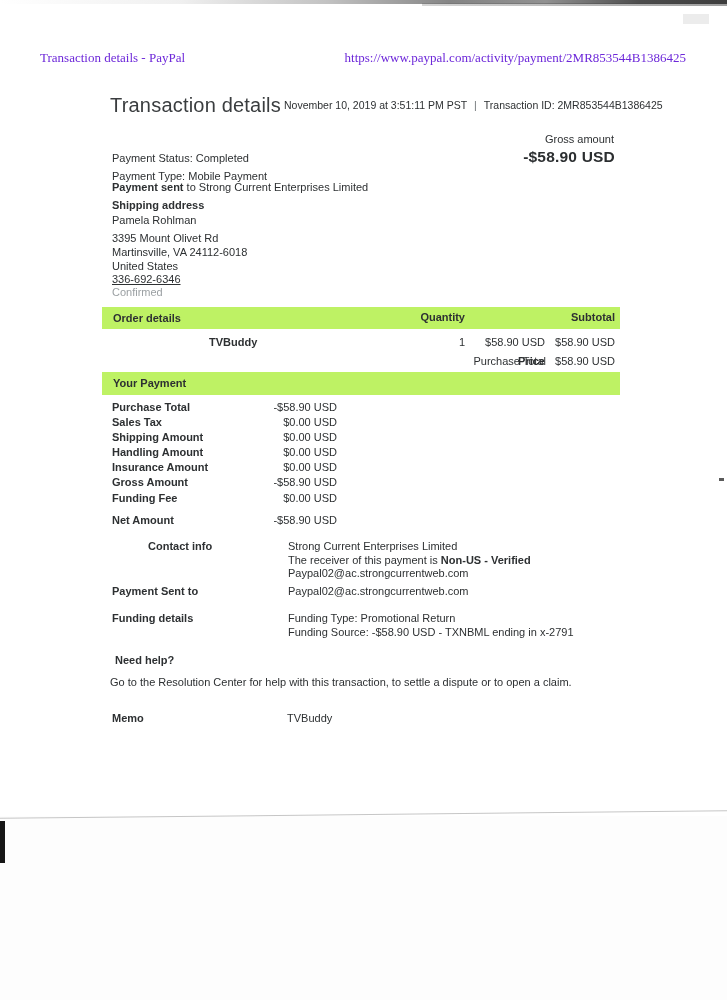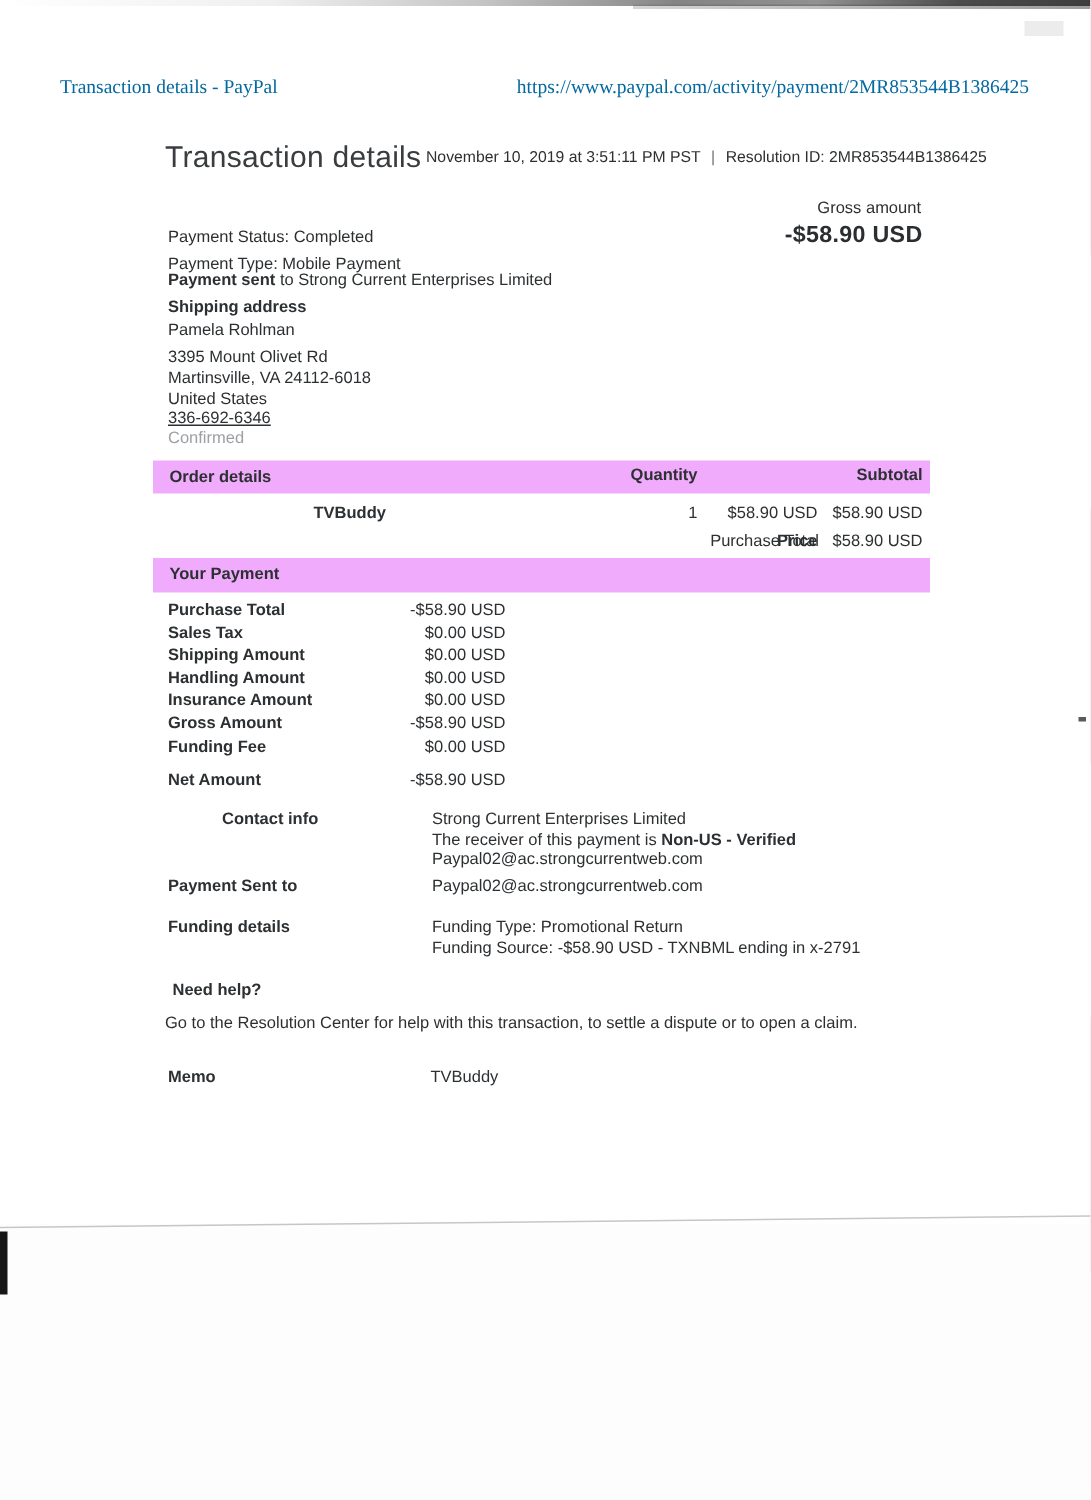--- a/index.html
+++ b/index.html
@@ -15,21 +15,21 @@
       rgba(45,45,45,.85) 88%,rgba(40,40,40,.9) 100%);}
   .scan-edge-top2{position:absolute;top:3px;left:58%;width:42%;height:3px;
     background:linear-gradient(90deg,rgba(90,90,90,.25),rgba(60,60,60,.5));}
   .paper-edge-line{position:absolute;top:814px;left:-6px;width:740px;height:1px;
     background:#c6c6c6;transform:rotate(-0.6deg);}
   .below-edge{position:absolute;top:816px;left:0;width:100%;height:184px;background:#fdfdfd;}
   .scan-mark-left{position:absolute;left:0;top:821px;width:5px;height:42px;background:#161616;}
   .scan-speck-right{position:absolute;left:719px;top:478px;width:5px;height:3px;background:#5a5a5a;}
   .scan-smudge-tr{position:absolute;right:18px;top:14px;width:26px;height:10px;background:#d9d9d9;opacity:.5;}
   
-  .print-header{font-family:"Liberation Serif","DejaVu Serif",serif;font-size:13px;color:#0369a1;}
+  .print-header{font-family:"Liberation Serif","DejaVu Serif",serif;font-size:13px;color:#6d28d9;}
   .print-title{position:absolute;left:40px;top:50px;}
   .print-url{position:absolute;right:41px;top:50px;}
   
   .doc-title{position:absolute;left:110px;top:94px;font-size:20px;color:#3a3d3f;letter-spacing:.2px;}
   .doc-meta{position:absolute;left:284px;top:99px;font-size:10.5px;color:#2d3032;}
   .doc-meta .sep{margin:0 7px;color:#6d7275;}
   
   .ps-line1{position:absolute;left:112px;top:133px;margin-top:48px;}
   .ps-status{position:absolute;left:112px;top:152px;}
   .ps-type{position:absolute;left:112px;top:170px;}
@@ -38,21 +38,21 @@
   .b{font-weight:bold;}
   
   .ship-heading{position:absolute;left:112px;top:199px;font-weight:bold;}
   .ship-name{position:absolute;left:112px;top:214px;}
   .ship-l1{position:absolute;left:112px;top:232px;}
   .ship-l2{position:absolute;left:112px;top:246px;}
   .ship-l3{position:absolute;left:112px;top:260px;}
   .ship-phone{position:absolute;left:112px;top:273px;text-decoration:underline;}
   .ship-status{position:absolute;left:112px;top:286px;color:#9ba0a3;}
   
-  .bar{position:absolute;left:102px;width:518px;height:22px;background:#f0abfc;}
+  .bar{position:absolute;left:102px;width:518px;height:22px;background:#bef264;}
   .order-bar{top:307px;}
   .bar .bar-heading{position:absolute;left:11px;top:5px;font-weight:bold;}
   .order-bar .col{position:absolute;top:4px;font-weight:bold;}
   .col-qty{right:155px;}
   .col-price{right:75px;margin-top:44px;}
   .col-sub{right:5px;}
   .item-name{position:absolute;left:209px;top:336px;font-weight:bold;}
   .item-qty{position:absolute;right:262px;top:336px;}
   .item-price{position:absolute;right:182px;top:336px;}
   .item-sub{position:absolute;right:112px;top:336px;}
@@ -91,21 +91,21 @@
   <div class="below-edge"></div>
   <div class="paper-edge-line"></div>
   <div class="scan-mark-left"></div>
   <div class="scan-speck-right"></div>
 
   <div class="print-header print-title">Transaction details - PayPal</div>
   <div class="print-header print-url">https://www.paypal.com/activity/payment/2MR853544B1386425</div>
 
   <div class="doc-title">Transaction details</div>
   <div class="doc-meta">
-    <span>November 10, 2019 at 3:51:11 PM PST</span><span class="sep">|</span><span>Resolution ID: 2MR853544B1386425</span>
+    <span>November 10, 2019 at 3:51:11 PM PST</span><span class="sep">|</span><span>Transaction ID: 2MR853544B1386425</span>
   </div>
 
   <div class="ps-line1">
     <span class="b">Payment sent</span><span> to Strong Current Enterprises Limited</span>
   </div>
   <div class="ps-status">Payment Status: Completed</div>
   <div class="ps-type">Payment Type: Mobile Payment</div>
   <div class="gross-label">Gross amount</div>
   <div class="gross-value">-$58.90 USD</div>
 

